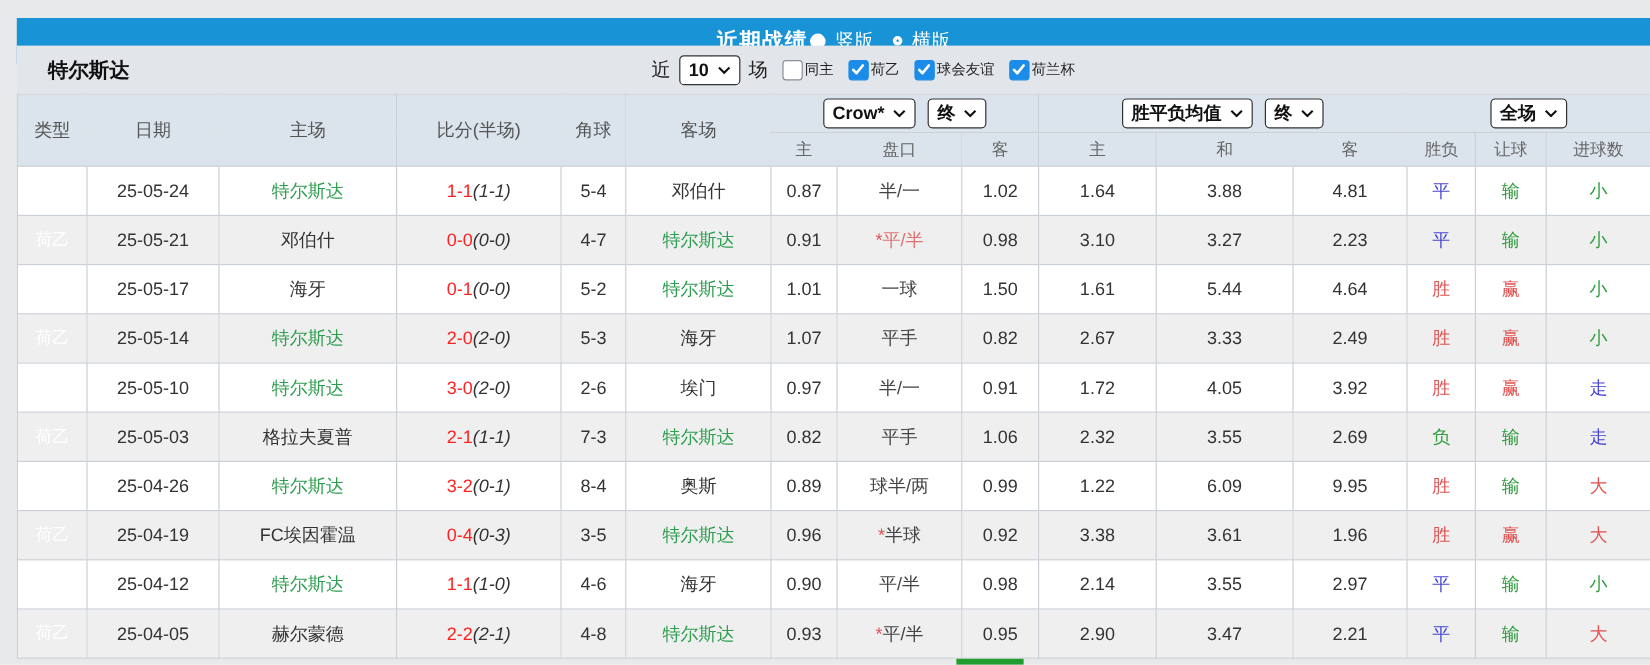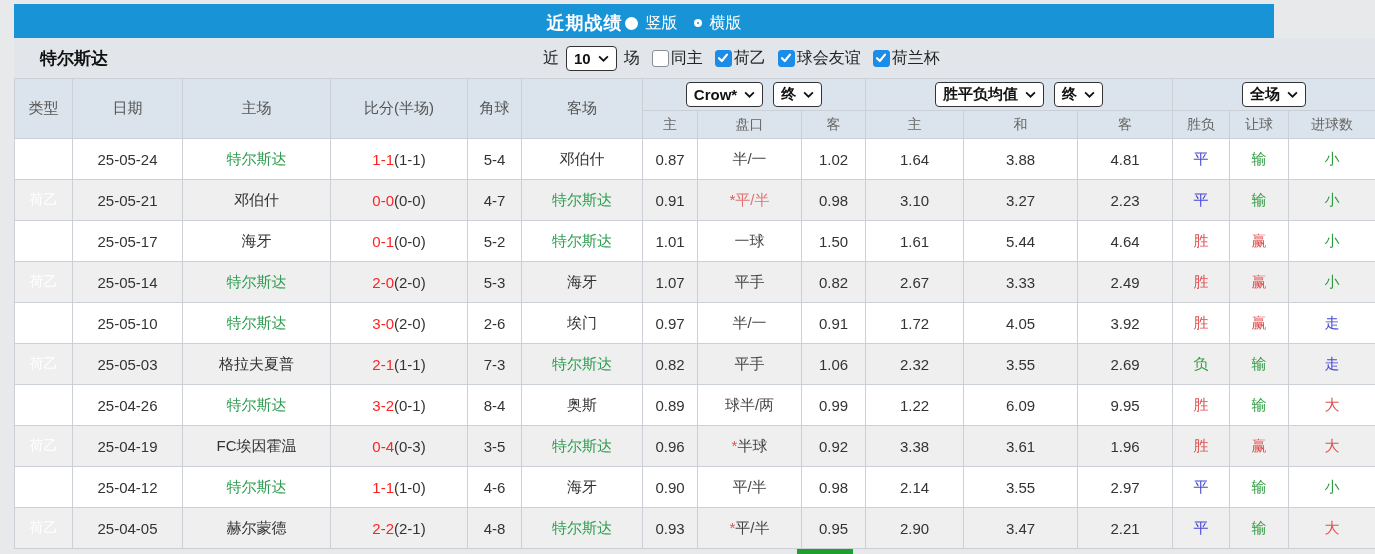--- a/index.html
+++ b/index.html
@@ -4,21 +4,21 @@
 <style>
   * { box-sizing: border-box; }
   html,body { margin:0; padding:0; }
   body {
     width:1375px; height:554px; position:relative; overflow:hidden;
     background:#e8e9ea;
     font-family:"Liberation Sans","DejaVu Sans",sans-serif;
   }
   
   .topbar{
-    position:absolute; left:14px; top:4px; width:1260px; height:38px;
+    position:absolute; left:14px; top:15px; width:1361px; height:38px;
     background:#1793d6; color:#fff;
     display:flex; align-items:center; justify-content:center;text-align:right;
   }
   .topbar .title{ font-weight:bold; font-size:18px; letter-spacing:1px; }
   .radio{ display:inline-block; border-radius:50%; cursor:pointer; }
   .radio.filled{ width:13px; height:13px; background:#fff; margin:0 8px 0 2px; }
   .radio.ring{ width:8px; height:8px; border:3px solid #fff; margin:0 8px 0 16px; }
   .opt-label{ font-size:16px; cursor:pointer; }
   
   .filterbar{
@@ -39,21 +39,21 @@
   .filter-controls .sel{ margin:0 7px; }
   .chev{ width:11px; height:7px; flex:0 0 auto; }
   .cb{
     width:17px; height:17px; border-radius:3px; cursor:pointer;
     display:inline-flex; align-items:center; justify-content:center;
     margin:0 2px 0 12px; flex:0 0 auto;
   }
   .cb.unchecked{ background:#fff; border:1px solid #8a8f98; }
   .cb.checked{ background:#1b8ce8; border:1px solid #1b8ce8; }
   .cb svg{ width:12px; height:12px; }
-  .cb-label{ font-size:16px; color:#222; }
+  .cb-label{ font-size:12px; color:#222; }
   
   table{
     position:absolute; left:14px; top:78px; width:1361px;
     border-collapse:collapse; table-layout:fixed;
     font-size:15px; color:#333; background:#ffffff;
   }
   th,td{
     border:1px solid #cbd0d6; text-align:center; padding:0;
     overflow:hidden; white-space:nowrap;
   }
@@ -62,21 +62,21 @@
   tr.hrow2 th{ height:28px; color:#666; font-size:14px; }
   .sel-group{ display:flex; align-items:center; justify-content:center; gap:10px; }
   tbody td{ height:41px; }
   tbody tr.odd  td{ background:#ffffff; }
   tbody tr.even td{ background:#efefef; }
   tbody td.c-type{ background:#f8c8de; color:#fff; font-size:14px; }
   tbody td.c-odds{ background:#fcf8ee; }
   tbody td.c-avg { background:#eaf3f9; }
   .hl{ color:#2e9e50; }
   .score-red{ color:#ff2222; }
-  .score-half{ color:#333; }
+  .score-half{ color:#333;font-style:italic; }
   .star{ color:#e05555; }
   .hcap-red{ color:#e07272; }
   .hcap-dark{ color:#444; }
   .t-red{ color:#e05050; }
   .t-blue{ color:#4545d5; }
   .t-green{ color:#2f9b3f; }
   .green-sliver{
     position:absolute; left:797px; top:549px; width:56px; height:5px;
     background:#1f9d2f;
   }

